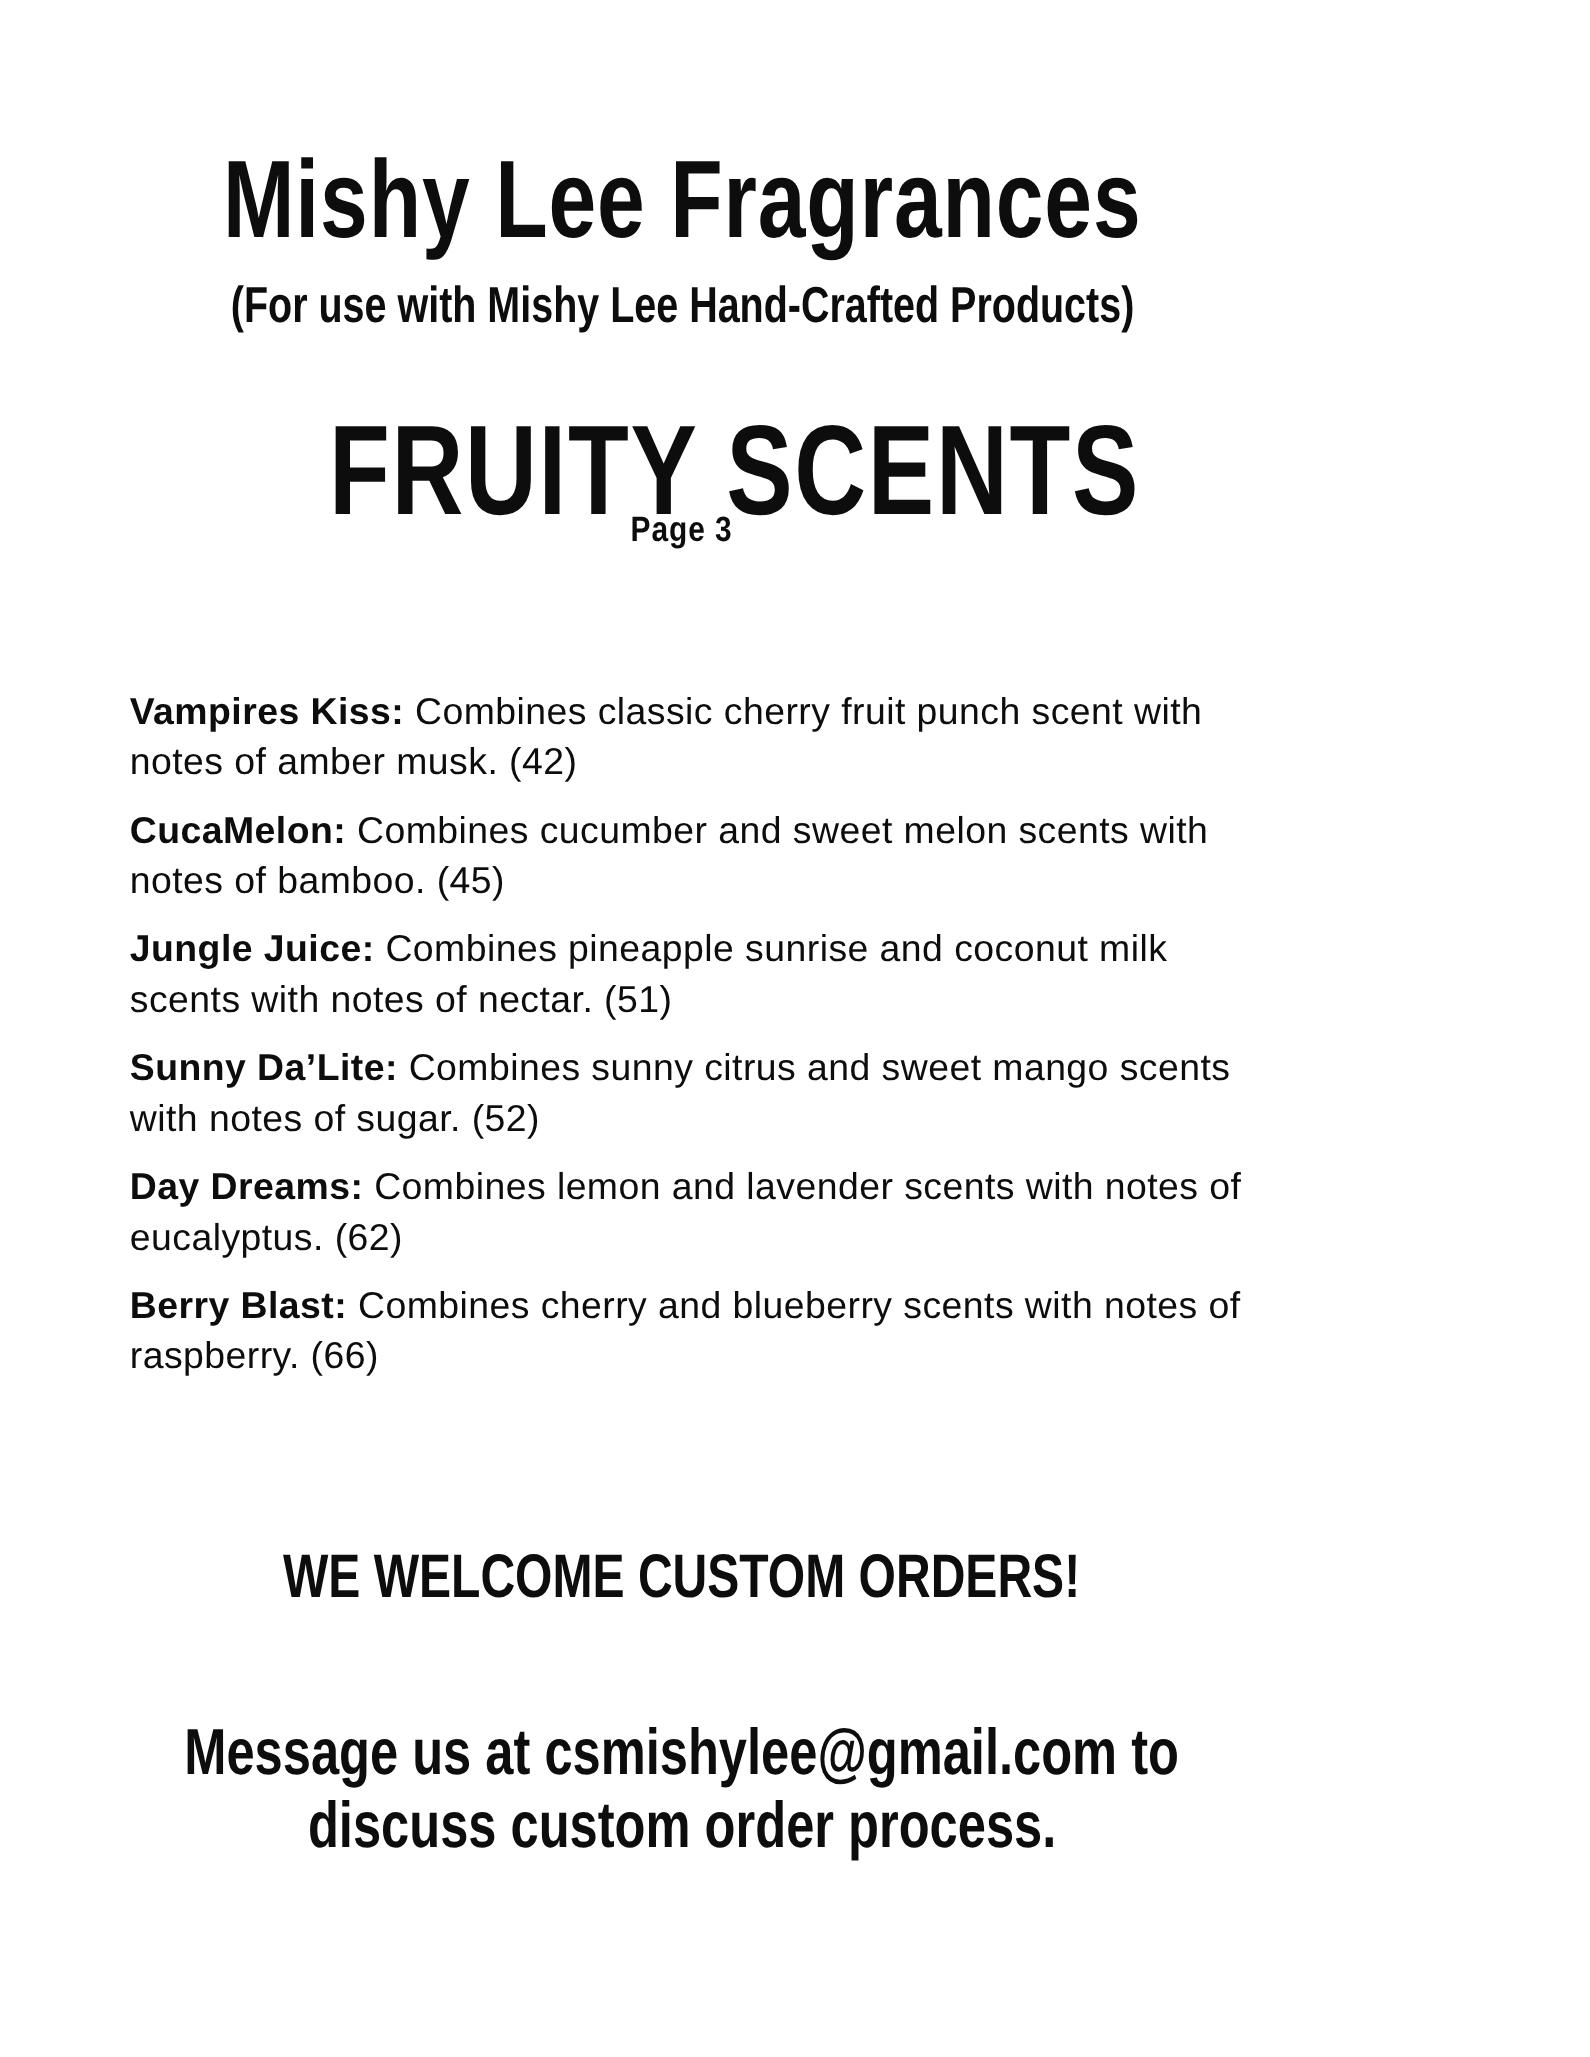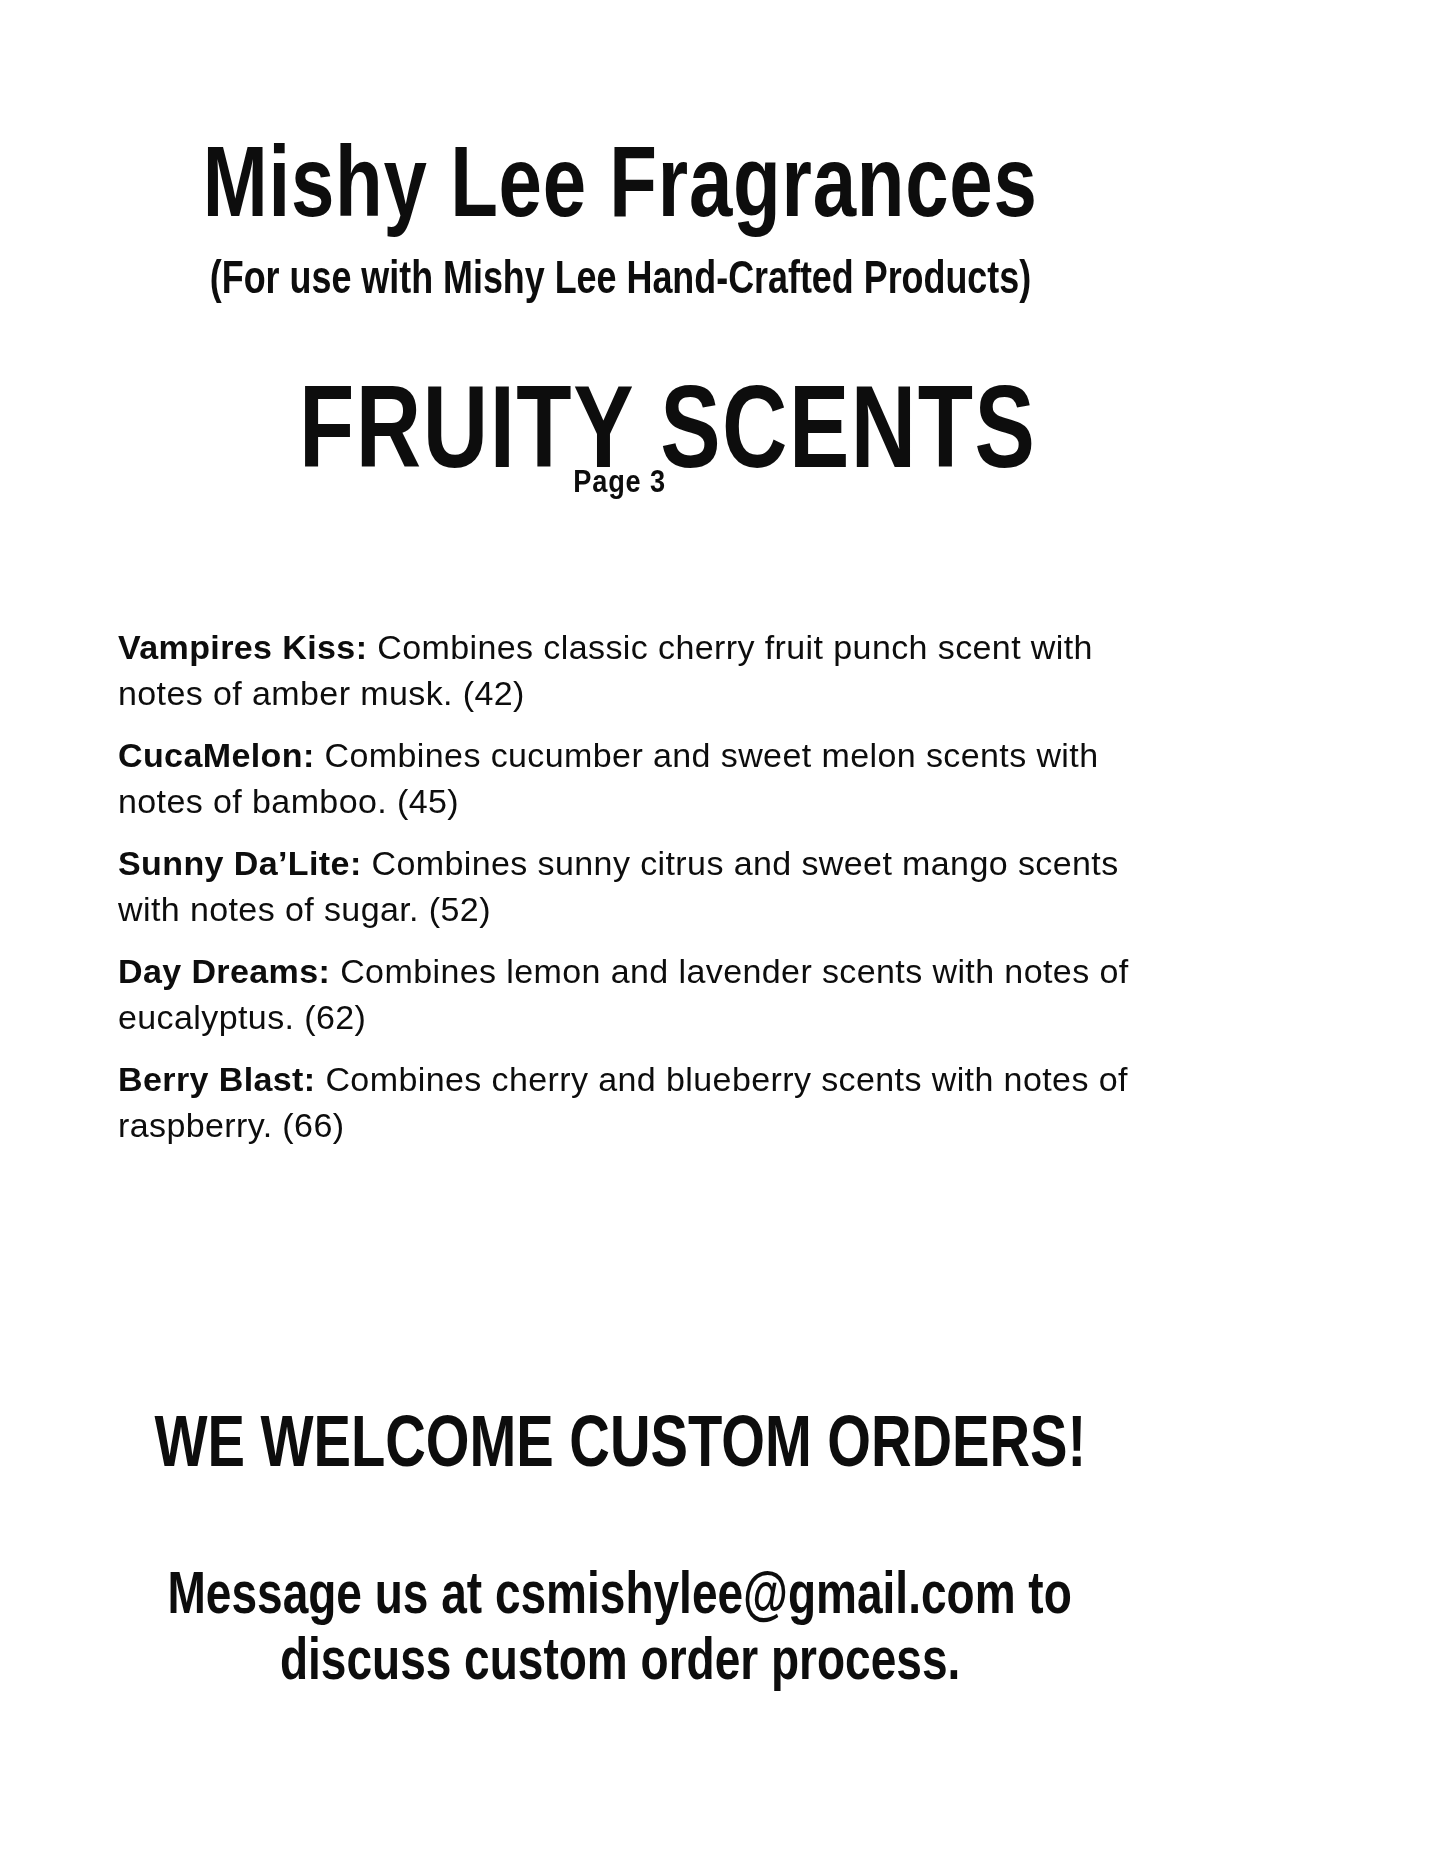--- a/index.html
+++ b/index.html
@@ -23,21 +23,21 @@
   .section-heading{top:364px;font-size:116px;line-height:1.1;font-weight:bold;letter-spacing:2px;margin-left:48px;}
   .page-num{top:464px;font-size:32px;line-height:1.1;font-weight:bold;letter-spacing:1px;}
 
   .scents{
     position:absolute;top:612px;left:118px;width:1045px;
     font-size:34px;line-height:46px;letter-spacing:0.4px;
   }
   .scent{margin:12px 0 16px 0;}
   .scent-name{font-weight:bold;}
 
-  .welcome{top:1402px;font-size:72px;line-height:1.1;font-weight:bold;}
+  .welcome{top:1402px;font-size:56px;line-height:1.1;font-weight:bold;}
   .message{top:1560px;font-size:59px;line-height:66px;font-weight:bold;}
 </style>
 </head>
 <body>
 
 <div class="page" style="color: rgb(13, 13, 13); background: rgb(255, 255, 255); padding-left: 29px;">
 
   <div class="centered-block title">
     <span class="cond">Mishy Lee Fragrances</span>
   </div>
@@ -56,20 +56,23 @@
 
   <section class="scents">
   <p class="scent">
     <span class="scent-name">Vampires Kiss</span><span class="scent-name scent-sep">: </span><span class="scent-text">Combines classic cherry fruit punch scent with notes of amber musk. (42)</span>
   </p>
 
   <p class="scent">
     <span class="scent-name">CucaMelon</span><span class="scent-name scent-sep">: </span><span class="scent-text">Combines cucumber and sweet melon scents with notes of bamboo. (45)</span>
   </p>
 
+  <p class="scent">
+    <span class="scent-name">Jungle Juice</span><span class="scent-name scent-sep">: </span><span class="scent-text">Combines pineapple sunrise and coconut milk scents with notes of nectar. (51)</span>
+  </p>
 
   <p class="scent">
     <span class="scent-name">Sunny Da’Lite</span><span class="scent-name scent-sep">: </span><span class="scent-text">Combines sunny citrus and sweet mango scents with notes of sugar. (52)</span>
   </p>
 
   <p class="scent">
     <span class="scent-name">Day Dreams</span><span class="scent-name scent-sep">: </span><span class="scent-text">Combines lemon and lavender scents with notes of eucalyptus. (62)</span>
   </p>
 
   <p class="scent">

